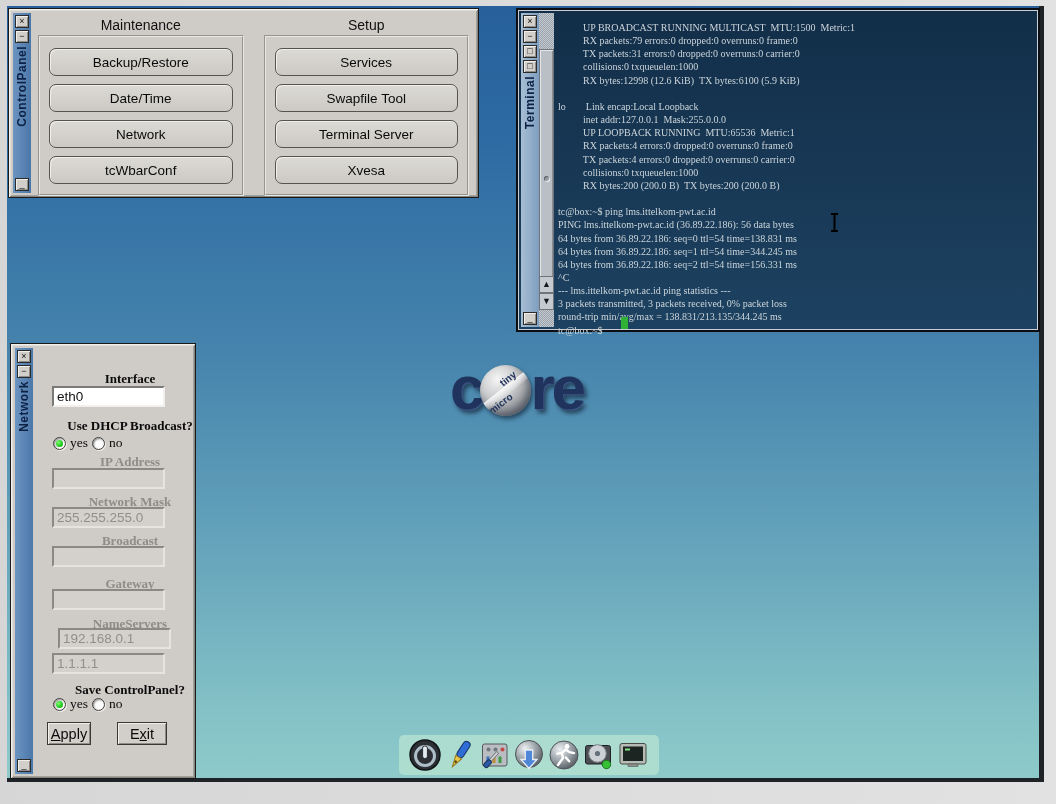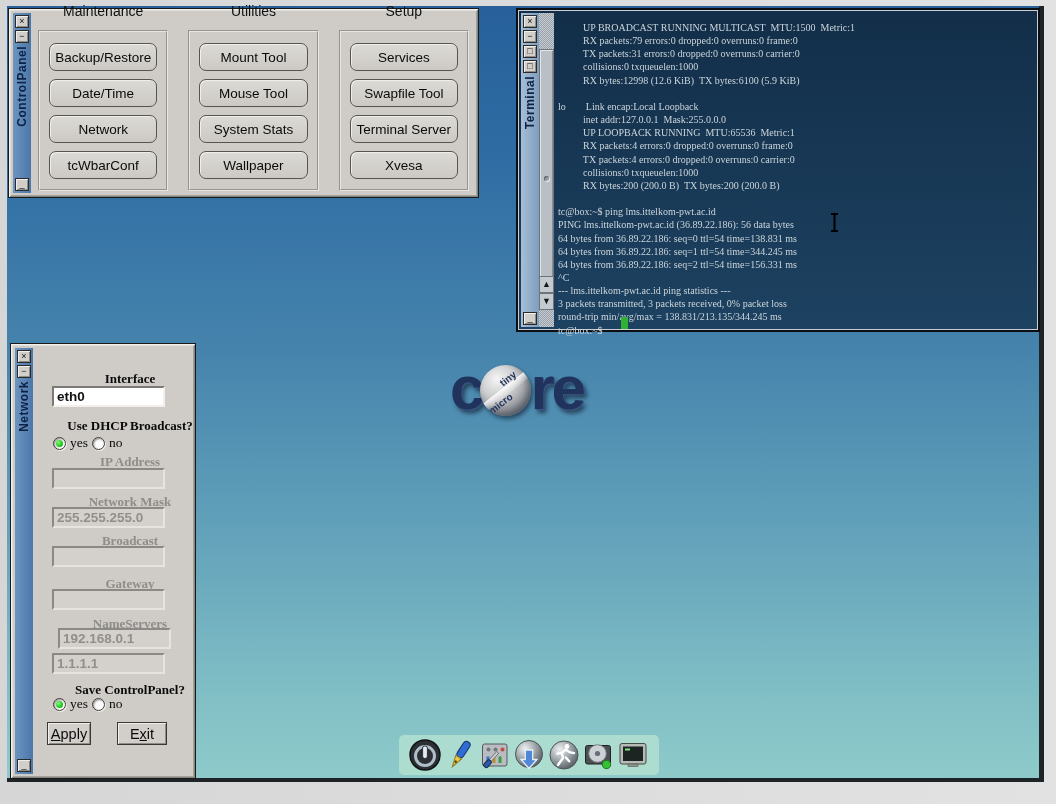--- a/index.html
+++ b/index.html
@@ -24,24 +24,24 @@
   .vtitle.inactive { background:linear-gradient(90deg,#a7bed4,#7e9ec0); }
   .vtext { writing-mode:vertical-rl; transform:rotate(180deg); font-weight:bold; font-size:12px;
     color:#0d2145; margin-top:3px; letter-spacing:.5px; }
   .tbtn { width:14px; height:13px; background:#d2cfcb; border:1px solid #2b2b2b; margin-top:2px;
     box-shadow: inset 1px 1px 0 #f0eee9, inset -1px -1px 0 #8e8c87;
     font-size:9px; line-height:11px; text-align:center; color:#111; cursor:default; flex:0 0 auto; }
   .tbtn.bottom { margin-top:auto; margin-bottom:2px; }
 
   
   .cp { left:8px; top:8px; width:471px; height:190px; }
-  .cp-content { position:absolute; left:26px; top:6px; right:6px; bottom:6px; display:flex; gap:20px; padding:0 3px;align-items:flex-end; }
+  .cp-content { position:absolute; left:26px; top:6px; right:6px; bottom:6px; display:flex; gap:20px; padding:0 3px; }
   .cp-col { flex:1; display:flex; flex-direction:column; }
   .cp-col-title { text-align:center; font-size:14px; height:21px; line-height:20px; color:#101010; }
-  .groupbox { flex:1; border:2px groove #e9e7e2; display:flex; flex-direction:column; padding:11px 9px 10px; gap:8px;margin-top:8px; }
+  .groupbox { flex:1; border:2px groove #e9e7e2; display:flex; flex-direction:column; padding:11px 9px 10px; gap:8px; }
   .btn { height:28px; border:1px solid #56544f; border-radius:7px;
     background:linear-gradient(#dcdad5,#ccc9c4); box-shadow: inset 1px 1px 0 #f1efe9;
     font-family:inherit; font-size:13.5px; color:#0a0a0a; }
 
   
   .term { left:516px; top:8px; width:524px; height:324px; background:linear-gradient(#122e49,#1d4261);
     border:2px solid #0b0e12; box-shadow: inset 0 0 0 1px #c9ced4; }
   .term .vtitle { left:3px; top:3px; bottom:3px; }
   .term-scroll { position:absolute; left:21px; top:3px; bottom:3px; width:15px; background-color:#c6ccd1;
     background-image:
@@ -58,21 +58,21 @@
   .term-pre { position:absolute; left:40px; top:11px; font-family:Liberation Serif, serif;
     font-size:10px; line-height:13.15px; color:#ccd5da; white-space:pre; }
   .term-cursor { position:absolute; left:103px; top:307px; width:7px; height:12px; background:#2fb135; }
 
   
   .net { left:10px; top:343px; width:186px; height:436px; }
   .net-field { position:absolute; left:42px; width:154px; text-align:center;font-family:Liberation Serif, serif; }
   .flabel { font-weight:bold; font-size:13px; color:#0a0a0a; }
   .flabel.dim { color:#8f8d89; }
   .tinput { width:113px; height:21px; border:2px solid; border-color:#7c7a76 #f2f0ec #f2f0ec #7c7a76;
-    background:#fff; font-family:inherit; font-size:13.5px; padding:0 3px; color:#111;font-weight:bold; }
+    background:#fff; font-family:inherit; font-size:13.5px; padding:0 3px; color:#111; }
   .tinput.dim { background:#d4d1cd; color:#918f8b; border-color:#8b8985 #e6e4df #e6e4df #8b8985; }
   .radio-row { display:flex; align-items:center; justify-content:flex-start; gap:4px; font-size:13.5px; color:#0a0a0a; }
   .radio { display:inline-block; width:13px; height:13px; border-radius:50%; background:#fdfdfd;
     border:1px solid #3e3c38; box-shadow: inset 1px 1px 2px rgba(0,0,0,.45), 1px 1px 0 #f0eee9; }
   .radio.on { background:#fdfdfd; position:relative; }
   .radio.on::after { content:""; position:absolute; left:2px; top:2px; width:7px; height:7px; border-radius:50%;
     background:radial-gradient(circle at 35% 35%, #7dfc6e, #17c217 65%, #0f8a10); }
   .nbtn { position:absolute; height:23px; border:1px solid #3a3834; background:#d2cfcb;
     box-shadow: inset 1px 1px 0 #f1efe9, inset -1px -1px 0 #8e8c87;
     font-family:inherit; font-size:14.5px; color:#0a0a0a; }
@@ -126,29 +126,20 @@
       <div class="cp-col">
         <div class="cp-col-title">Maintenance</div>
         <div class="groupbox">
           <button class="btn">Backup/Restore</button>
           <button class="btn">Date/Time</button>
           <button class="btn">Network</button>
           <button class="btn">tcWbarConf</button>
         </div>
       </div>
       <div class="cp-col">
-        <div class="cp-col-title">Utilities</div>
-        <div class="groupbox">
-          <button class="btn">Mount Tool</button>
-          <button class="btn">Mouse Tool</button>
-          <button class="btn">System Stats</button>
-          <button class="btn">Wallpaper</button>
-        </div>
-      </div>
-      <div class="cp-col">
         <div class="cp-col-title">Setup</div>
         <div class="groupbox">
           <button class="btn">Services</button>
           <button class="btn">Swapfile Tool</button>
           <button class="btn">Terminal Server</button>
           <button class="btn">Xvesa</button>
         </div>
       </div>
     </div>
   </div>

